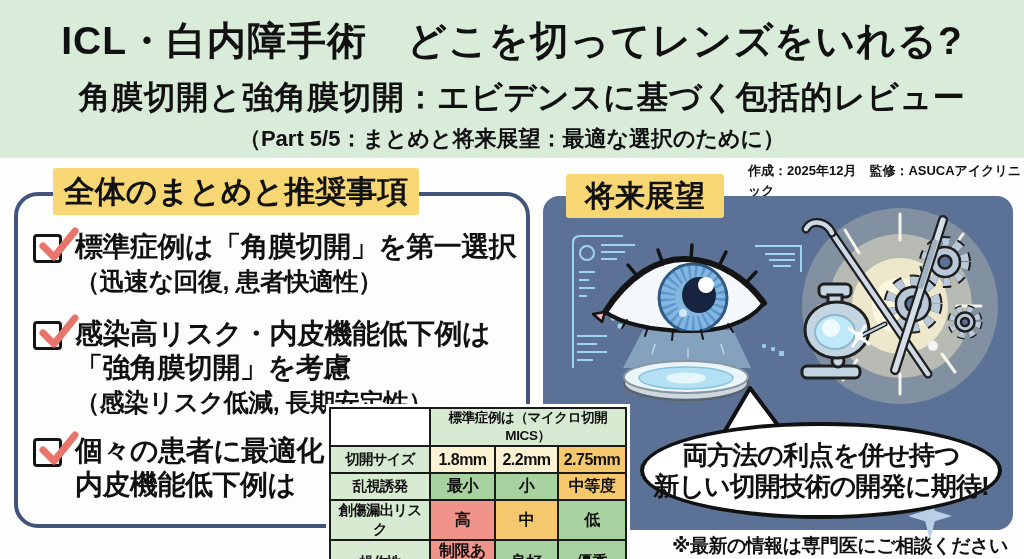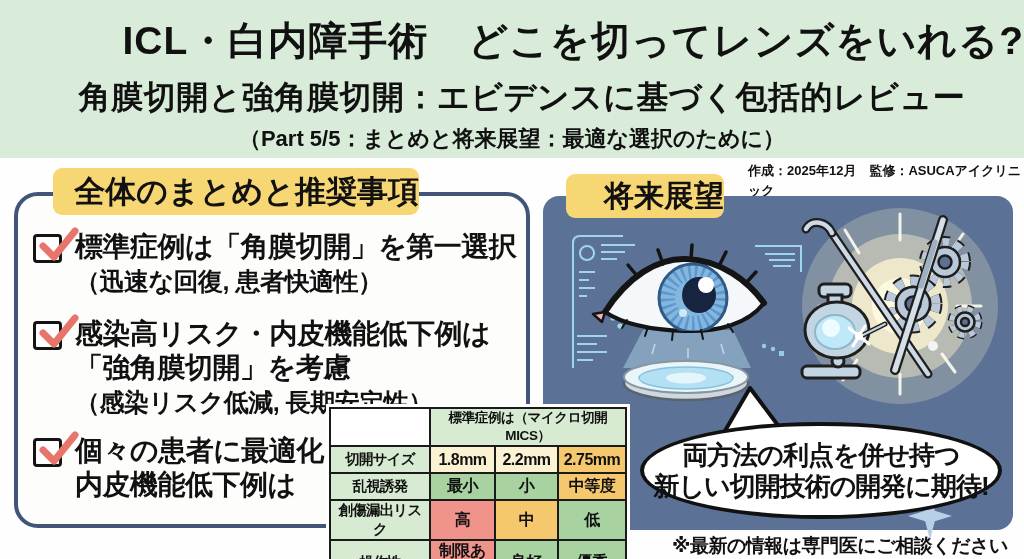--- a/index.html
+++ b/index.html
@@ -1,30 +1,30 @@
 <!DOCTYPE html>
 <html><head>
 <meta charset="utf-8">
 <style>
   * { margin:0; padding:0; box-sizing:border-box; }
   body { font-family:"Liberation Sans","DejaVu Sans",sans-serif; background:#ffffff; }
   .page { position:relative; width:1024px; height:559px; background:#fefefe; overflow:hidden; font-weight:bold; color:#111; }
 
   
   .header { position:absolute; left:0; top:0; width:1024px; height:158px; background:#d8ecd9; text-align:center; }
-  .title1 { padding-top:14px; font-size:39px; letter-spacing:1px;text-align:right; }
+  .title1 { padding-top:14px; font-size:39px; letter-spacing:1px; }
   .title2 { margin-top:8px; font-size:32px; letter-spacing:0.5px;padding-left:20px; }
   .title3 { margin-top:4px; font-size:22px; }
 
   
   .credits { position:absolute; left:748px; top:161px; font-size:13px; line-height:1.5; }
 
   
   .summary-panel { position:absolute; left:14px; top:192px; width:516px; height:336px; background:#fdfdfb; border:4px solid #42547a; border-radius:24px; z-index:1; }
-  .badge { position:absolute; background:#f7d674; border-radius:9px; z-index:3; text-align:right; }
+  .badge { position:absolute; background:#f7d674; border-radius:3px; z-index:3; text-align:center; }
   .summary-badge { left:53px; top:168px; width:366px; height:47px; font-size:31px; line-height:47px; }
   .future-badge  { left:566px; top:174px; width:158px; height:44px; font-size:30px; line-height:44px; }
 
   .check-item { position:absolute; display:flex; z-index:2; }
   .checkbox { position:relative; width:29px; height:29px; border:3.5px solid #141414; border-radius:4px; margin-top:4px; flex:none; background:#fff; }
   .checkbox svg { position:absolute; left:1px; top:-11px; overflow:visible; }
   .check-text { margin-left:13px; }
   .cl-line { font-size:28px; line-height:34px; letter-spacing:-0.5px; }
   .cl-note { font-size:25px; line-height:31px; margin-top:2px; letter-spacing:-0.5px; }
   .cl-line:empty, .cl-note:empty { display:none; }

